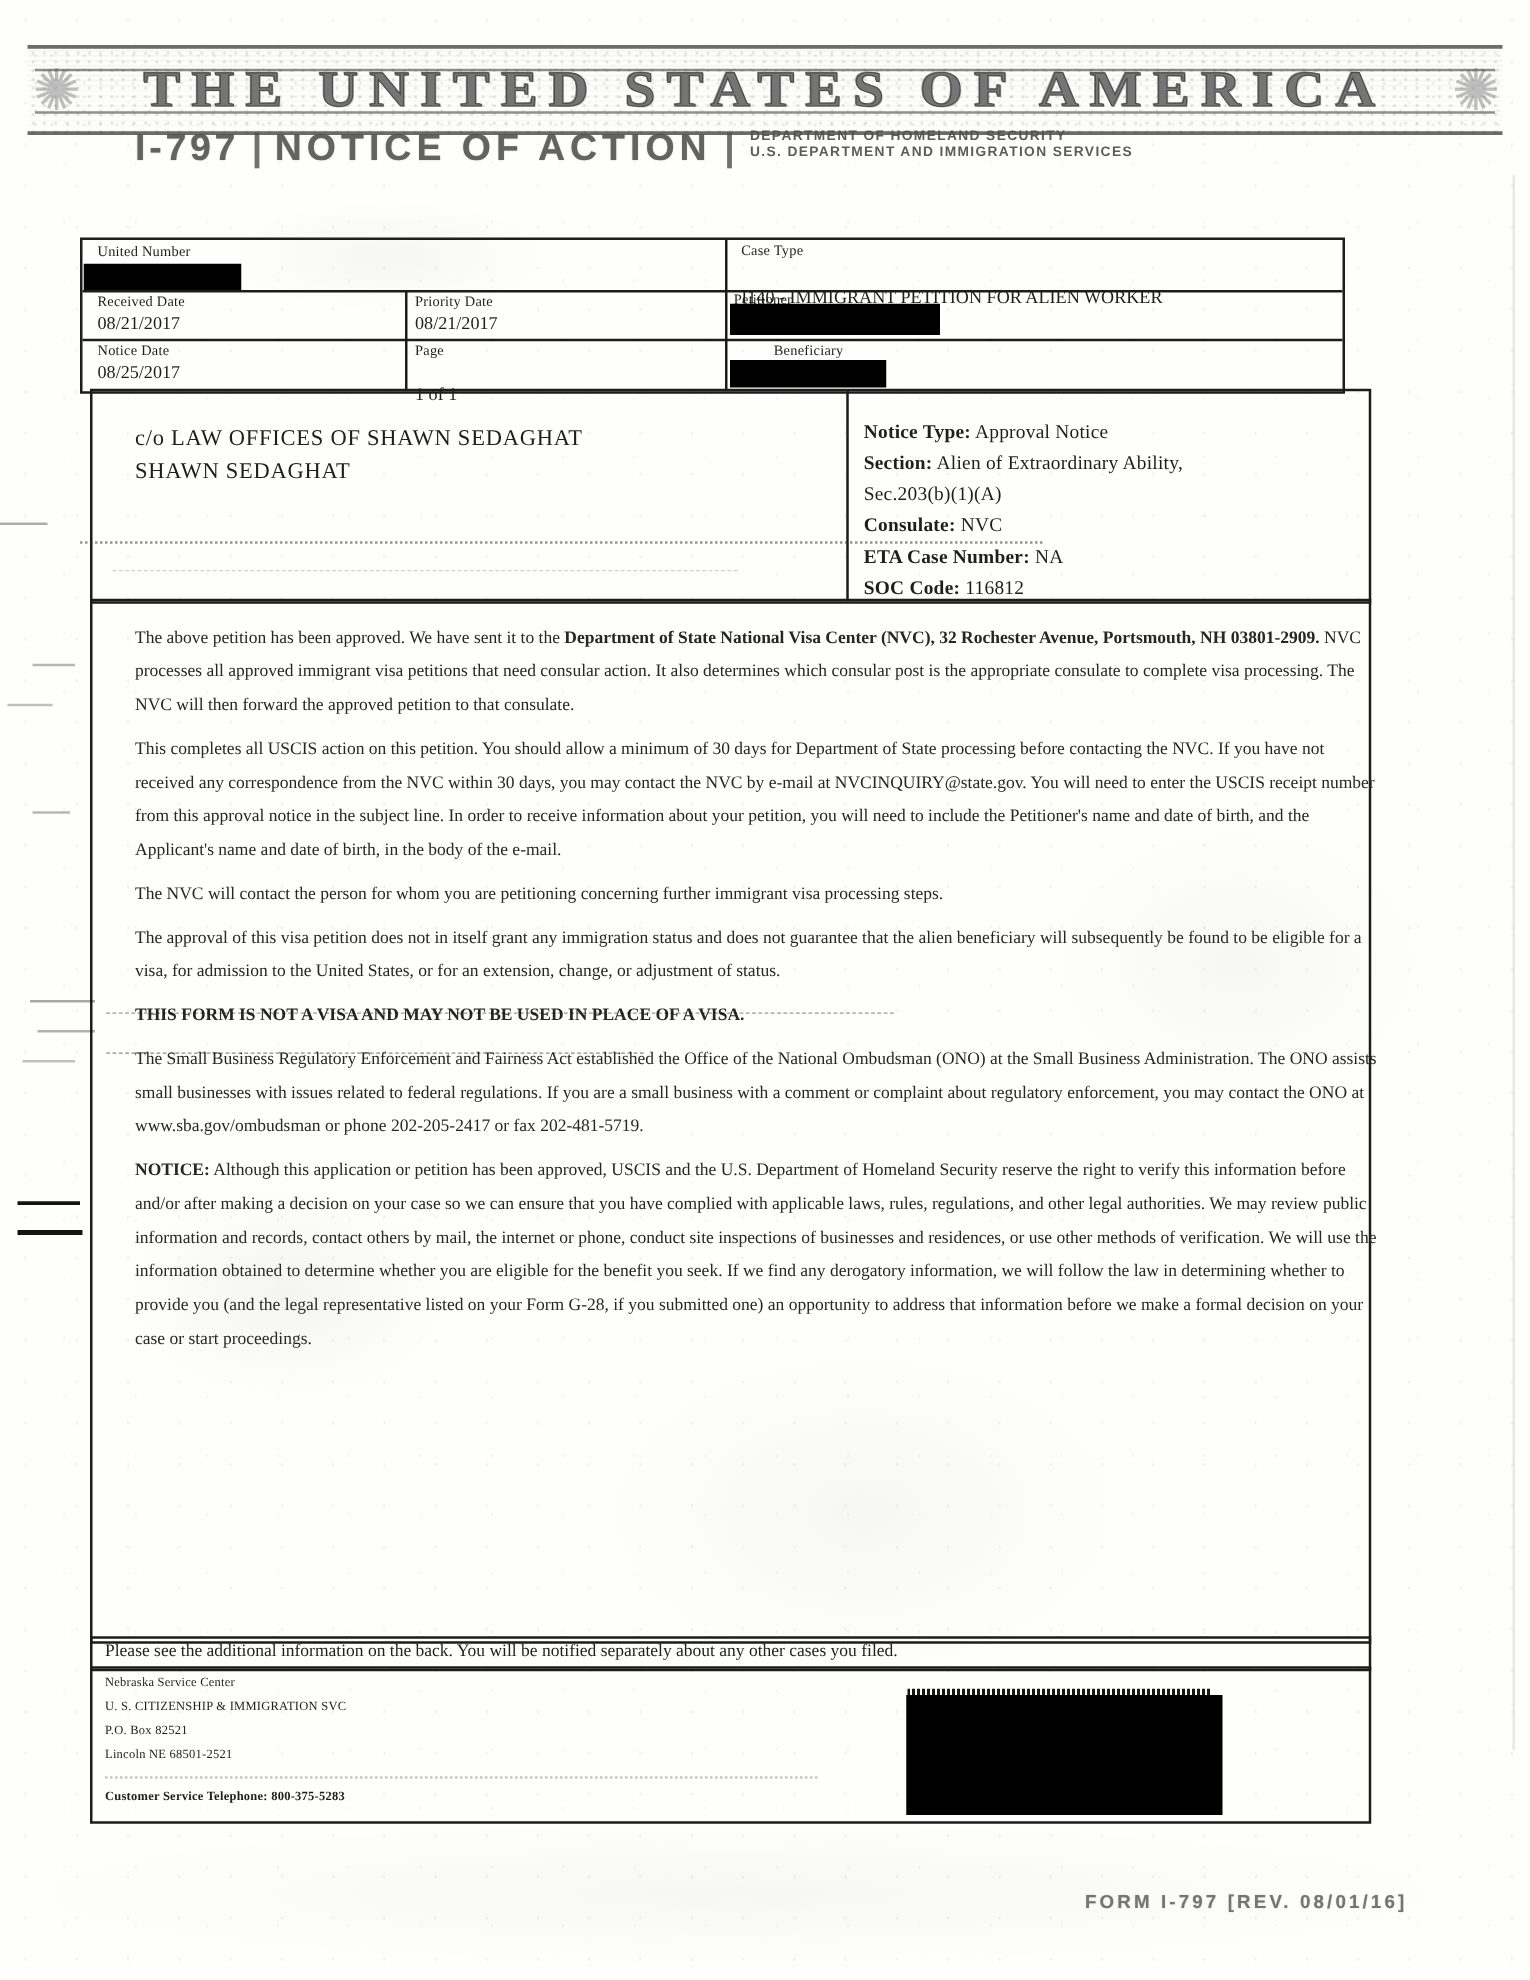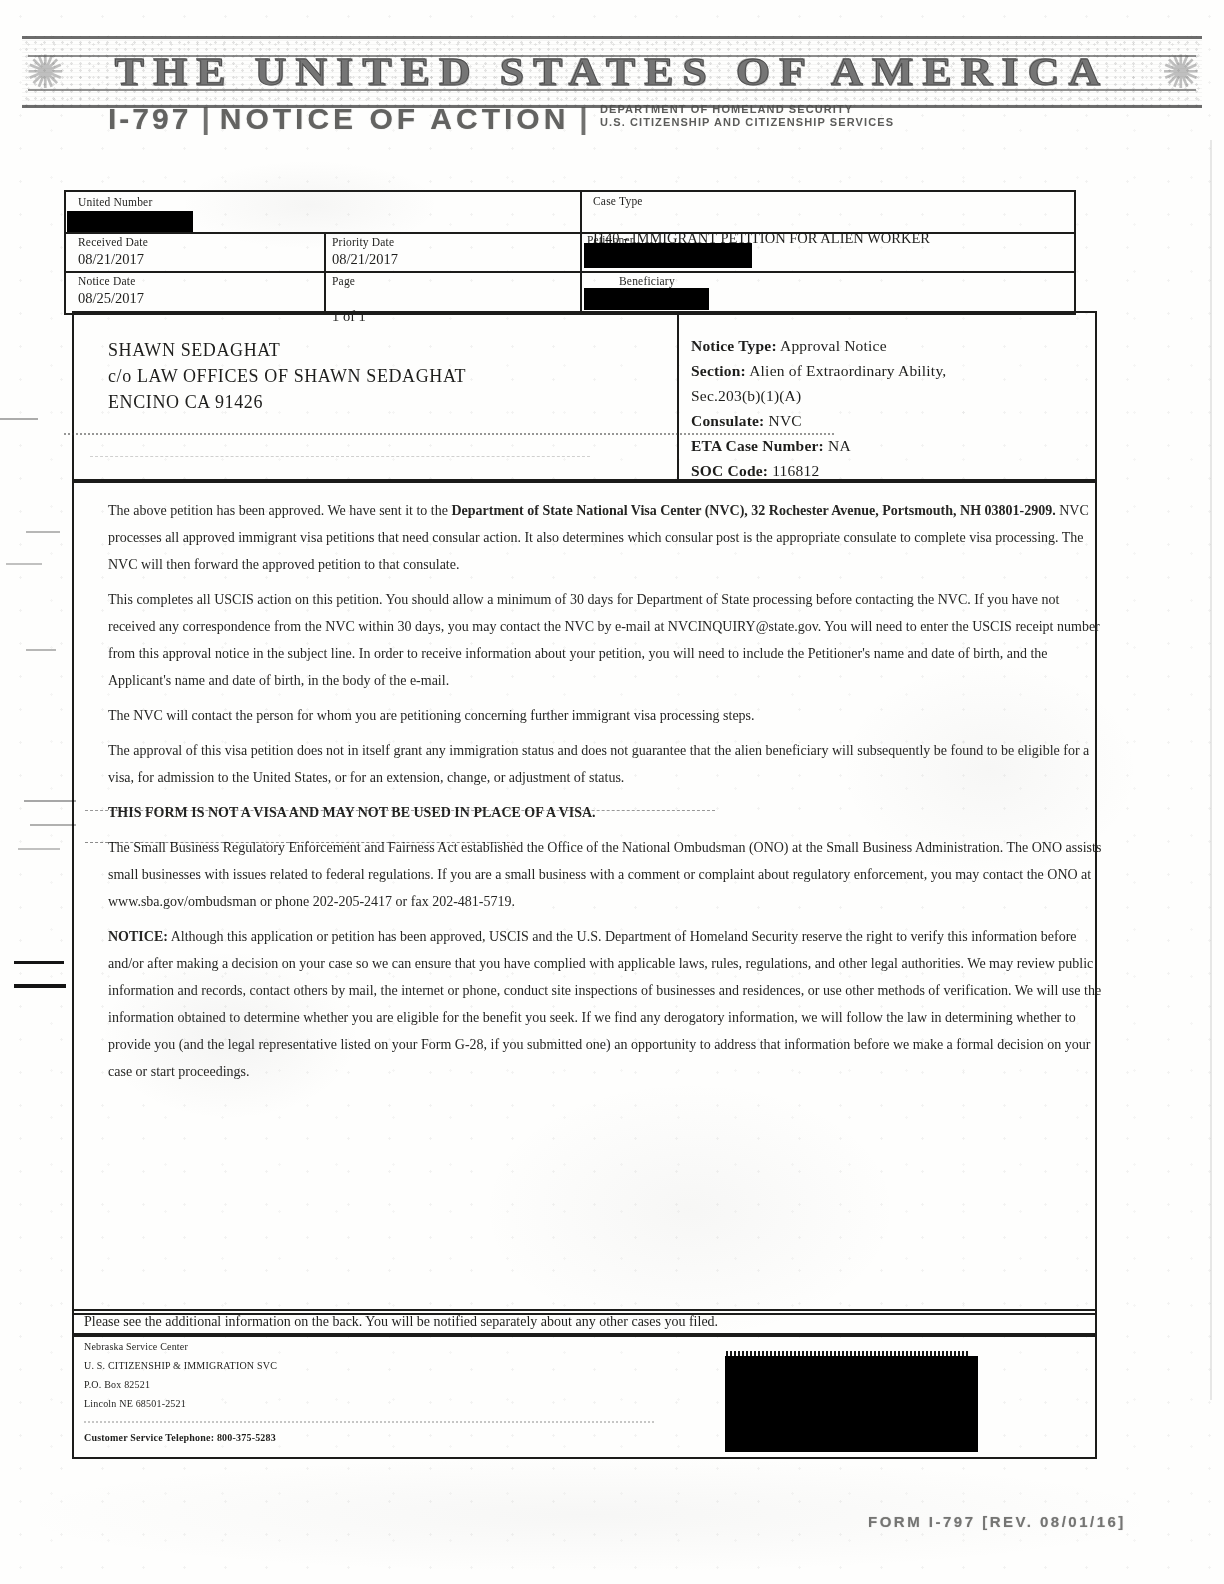--- a/index.html
+++ b/index.html
@@ -84,21 +84,21 @@
     <span class="banner-flourish" style="left:4px;">✺</span>
     <span class="banner-flourish" style="right:2px;">✺</span>
     <div class="banner-title">THE UNITED STATES OF AMERICA</div>
   </div>
 
   <div class="hdr">
     <span class="hdr-code">I-797</span><span class="hdr-bar">|</span><span class="hdr-title">NOTICE OF ACTION</span><span class="hdr-bar">|</span>
   </div>
   <div class="hdr-agency">
     <div>DEPARTMENT OF HOMELAND SECURITY</div>
-    <div>U.S. CITIZENSHIP AND CITIZENSHIP SERVICES</div>
+    <div>U.S. DEPARTMENT AND IMMIGRATION SERVICES</div>
   </div>
 
   <div class="box" style="left:64px;top:190px;width:1008px;height:121px;">
     <div class="hline" style="left:0;right:0;top:40px;"></div>
     <div class="hline" style="left:0;right:0;top:79px;"></div>
     <div class="vline" style="left:514px;top:0;bottom:0;"></div>
     <div class="vline" style="left:258px;top:40px;bottom:0;"></div>
 
     <div class="abs lbl-sm" style="left:12px;top:4px;">United Number</div>
     <div class="redact" style="left:1px;top:19px;width:126px;height:21px;"></div>
@@ -121,23 +121,22 @@
     <div class="abs lbl-sm" style="left:266px;top:83px;">Page</div>
     <div class="abs val" style="left:266px;top:116px;">1 of 1</div>
 
     <div class="abs lbl-sm" style="left:521px;top:83px;margin-left:32px;">Beneficiary</div>
     <div class="redact" style="left:518px;top:96px;width:125px;height:22px;"></div>
   </div>
 
   <div class="box" style="left:72px;top:311px;width:1021px;height:168px;">
     <div class="vline" style="left:603px;top:0;bottom:0;"></div>
     <div class="abs" style="left:34px;top:24px;">
+      <div class="addr-line">c/o LAW OFFICES OF SHAWN SEDAGHAT</div>
       <div class="addr-line">SHAWN SEDAGHAT</div>
-      <div class="addr-line">c/o LAW OFFICES OF SHAWN SEDAGHAT</div>
-      <div class="addr-line">ENCINO  CA  91426</div>
     </div>
     <div class="abs" style="left:617px;top:20px;">
       <div class="det-row"><span class="det-lbl">Notice Type:</span> <span>Approval Notice</span></div>
       <div class="det-row"><span class="det-lbl">Section:</span> <span>Alien of Extraordinary Ability,</span></div>
       <div class="det-row"><span>Sec.203(b)(1)(A)</span></div>
       <div class="det-row"><span class="det-lbl">Consulate:</span> <span>NVC</span></div>
       <div class="det-row"><span class="det-lbl">ETA Case Number:</span> <span>NA</span></div>
       <div class="det-row"><span class="det-lbl">SOC Code:</span> <span>116812</span></div>
     </div>
   </div>

